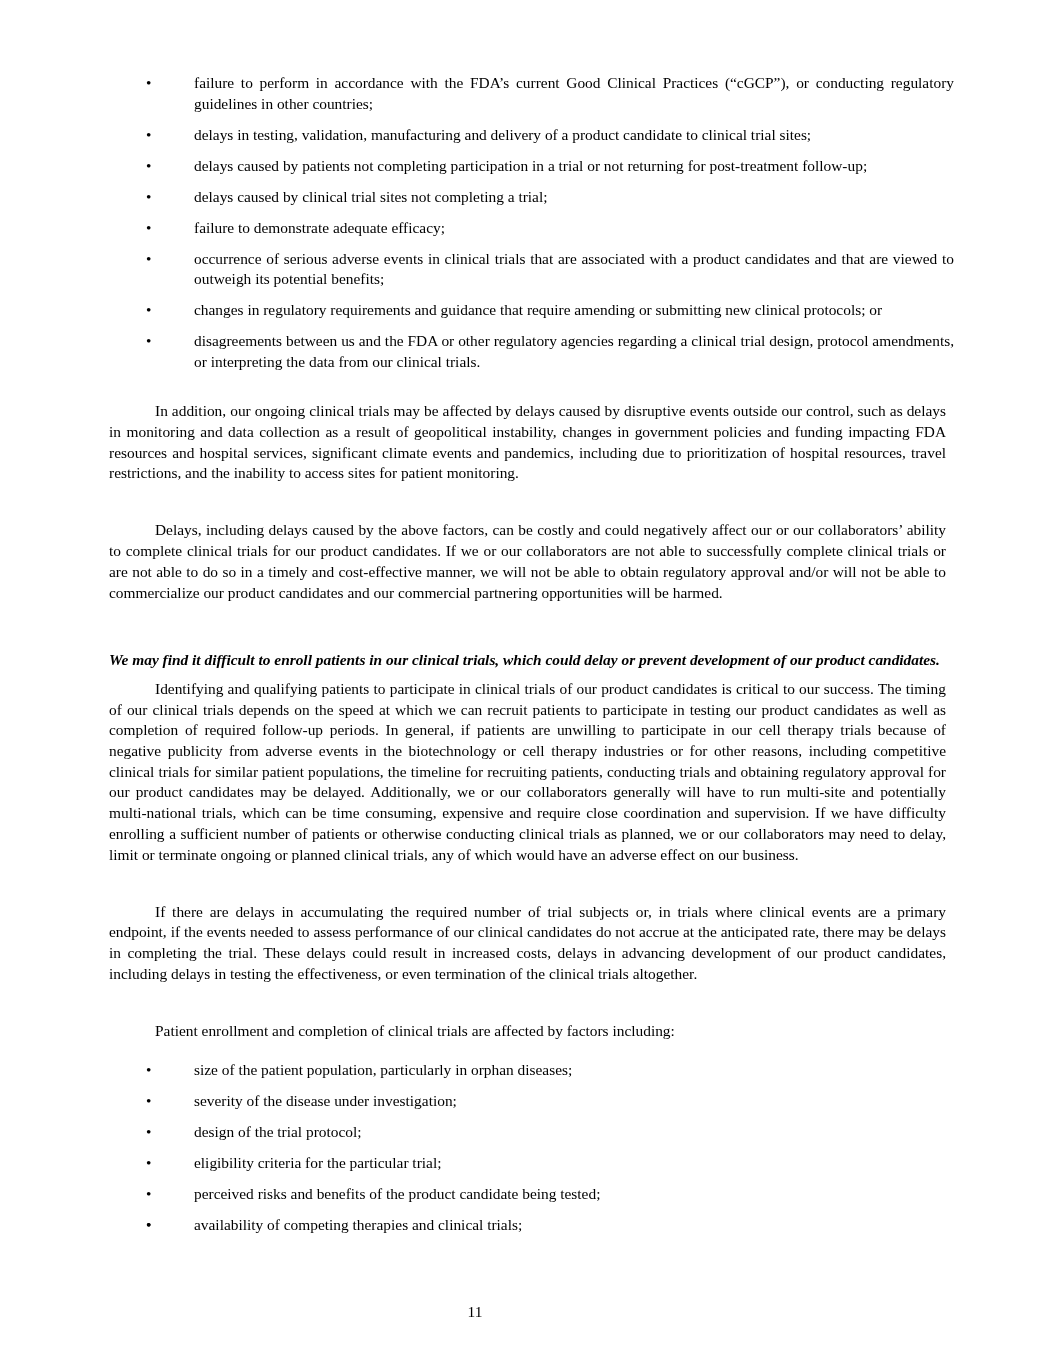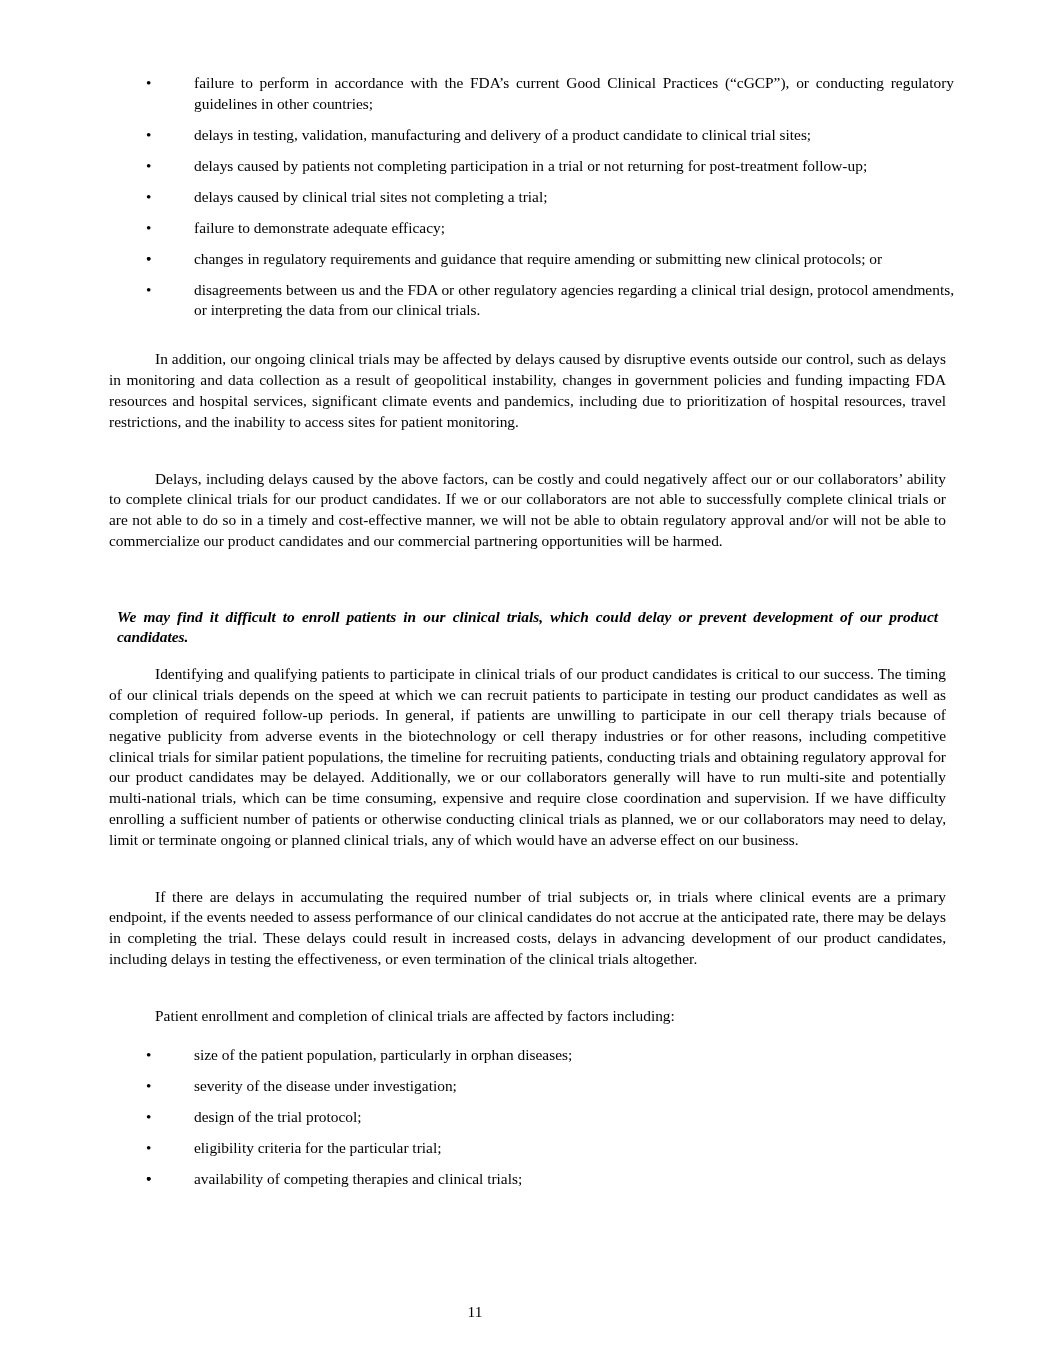--- a/index.html
+++ b/index.html
@@ -41,21 +41,21 @@
     }
     .para {
       text-align: justify;
       text-indent: 46px;
       margin: 8px;
     }
     .heading {
       font-weight: bold;
       font-style: italic;
       text-align: justify;
-      margin: 16px;
+      margin: 8px;
     }
     .gap-s { height: 10px; }
     .gap-m { height: 20.5px; }
     .gap-l { height: 31px; }
     .page-number {
       position: absolute;
       left: 0;
       width: 950px;
       top: 1302px;
       text-align: center;
@@ -65,21 +65,21 @@
 <body>
 
 <div class="page">
 
   <ul class="bullet-list">
     <li class="bullet-item"><span class="bullet-glyph">•</span><span>failure to perform in accordance with the FDA’s current Good Clinical Practices (“cGCP”), or conducting regulatory guidelines in other countries;</span></li>
     <li class="bullet-item"><span class="bullet-glyph">•</span><span>delays in testing, validation, manufacturing and delivery of a product candidate to clinical trial sites;</span></li>
     <li class="bullet-item"><span class="bullet-glyph">•</span><span>delays caused by patients not completing participation in a trial or not returning for post-treatment follow-up;</span></li>
     <li class="bullet-item"><span class="bullet-glyph">•</span><span>delays caused by clinical trial sites not completing a trial;</span></li>
     <li class="bullet-item"><span class="bullet-glyph">•</span><span>failure to demonstrate adequate efficacy;</span></li>
-    <li class="bullet-item"><span class="bullet-glyph">•</span></li>
+    <li class="bullet-item"><span class="bullet-glyph">•</span><span>occurrence of serious adverse events in clinical trials that are associated with a product candidates and that are viewed to outweigh its potential benefits;</span></li>
     <li class="bullet-item"><span class="bullet-glyph">•</span><span>changes in regulatory requirements and guidance that require amending or submitting new clinical protocols; or</span></li>
     <li class="bullet-item"><span class="bullet-glyph">•</span><span>disagreements between us and the FDA or other regulatory agencies regarding a clinical trial design, protocol amendments, or interpreting the data from our clinical trials.</span></li>
   </ul>
 
   <div class="gap-s"></div>
   <p class="para">In addition, our ongoing clinical trials may be affected by delays caused by disruptive events outside our control, such as delays in monitoring and data collection as a result of geopolitical instability, changes in government policies and funding impacting FDA resources and hospital services, significant climate events and pandemics, including due to prioritization of hospital resources, travel restrictions, and the inability to access sites for patient monitoring.</p>
 
   <div class="gap-m"></div>
   <p class="para">Delays, including delays caused by the above factors, can be costly and could negatively affect our or our collaborators’ ability to complete clinical trials for our product candidates. If we or our collaborators are not able to successfully complete clinical trials or are not able to do so in a timely and cost-effective manner, we will not be able to obtain regulatory approval and/or will not be able to commercialize our product candidates and our commercial partnering opportunities will be harmed.</p>
 
@@ -93,19 +93,19 @@
 
   <div class="gap-m"></div>
   <p class="para">Patient enrollment and completion of clinical trials are affected by factors including:</p>
 
   <div class="gap-s"></div>
   <ul class="bullet-list">
     <li class="bullet-item"><span class="bullet-glyph">•</span><span>size of the patient population, particularly in orphan diseases;</span></li>
     <li class="bullet-item"><span class="bullet-glyph">•</span><span>severity of the disease under investigation;</span></li>
     <li class="bullet-item"><span class="bullet-glyph">•</span><span>design of the trial protocol;</span></li>
     <li class="bullet-item"><span class="bullet-glyph">•</span><span>eligibility criteria for the particular trial;</span></li>
-    <li class="bullet-item"><span class="bullet-glyph">•</span></li>
+    <li class="bullet-item"><span class="bullet-glyph">•</span><span>perceived risks and benefits of the product candidate being tested;</span></li>
     <li class="bullet-item"><span class="bullet-glyph">•</span></li>
     <li class="bullet-item"><span class="bullet-glyph">•</span><span>availability of competing therapies and clinical trials;</span></li>
   </ul>
 </div>
 
 <div class="page-number">11</div>
 
 </body></html>

